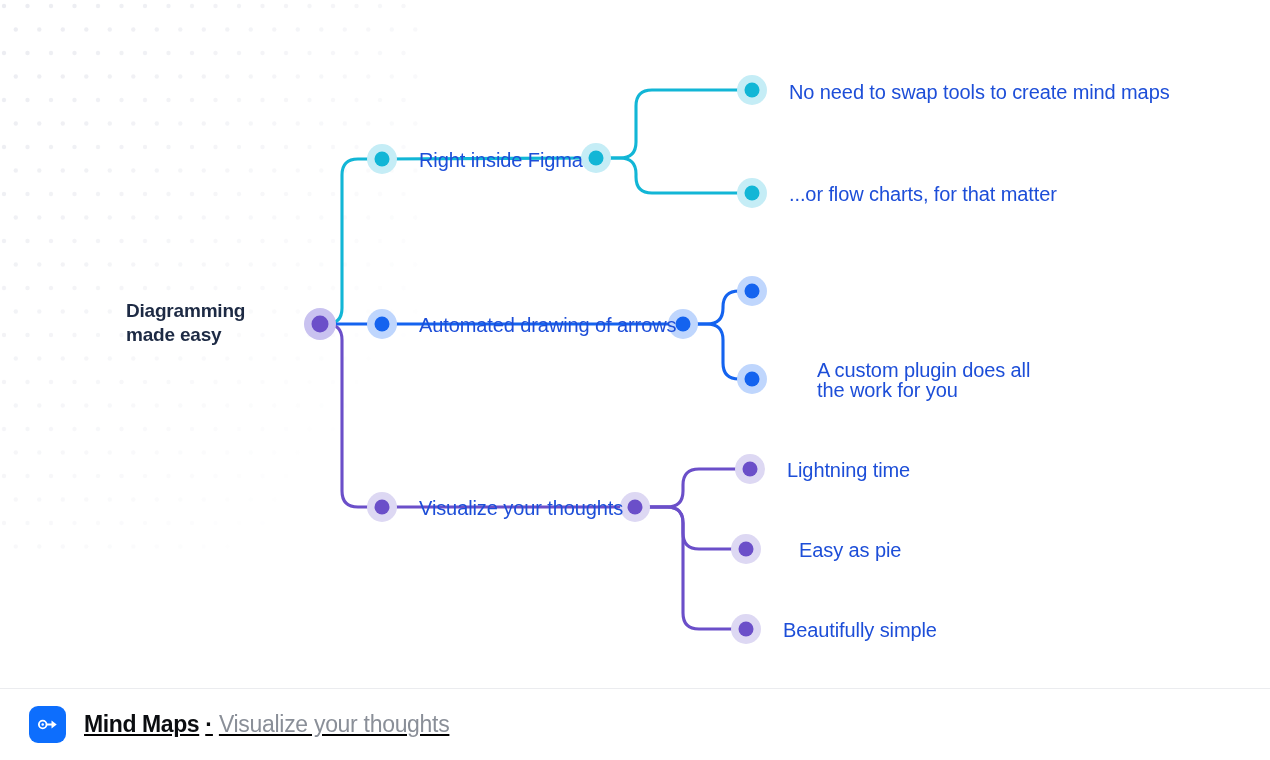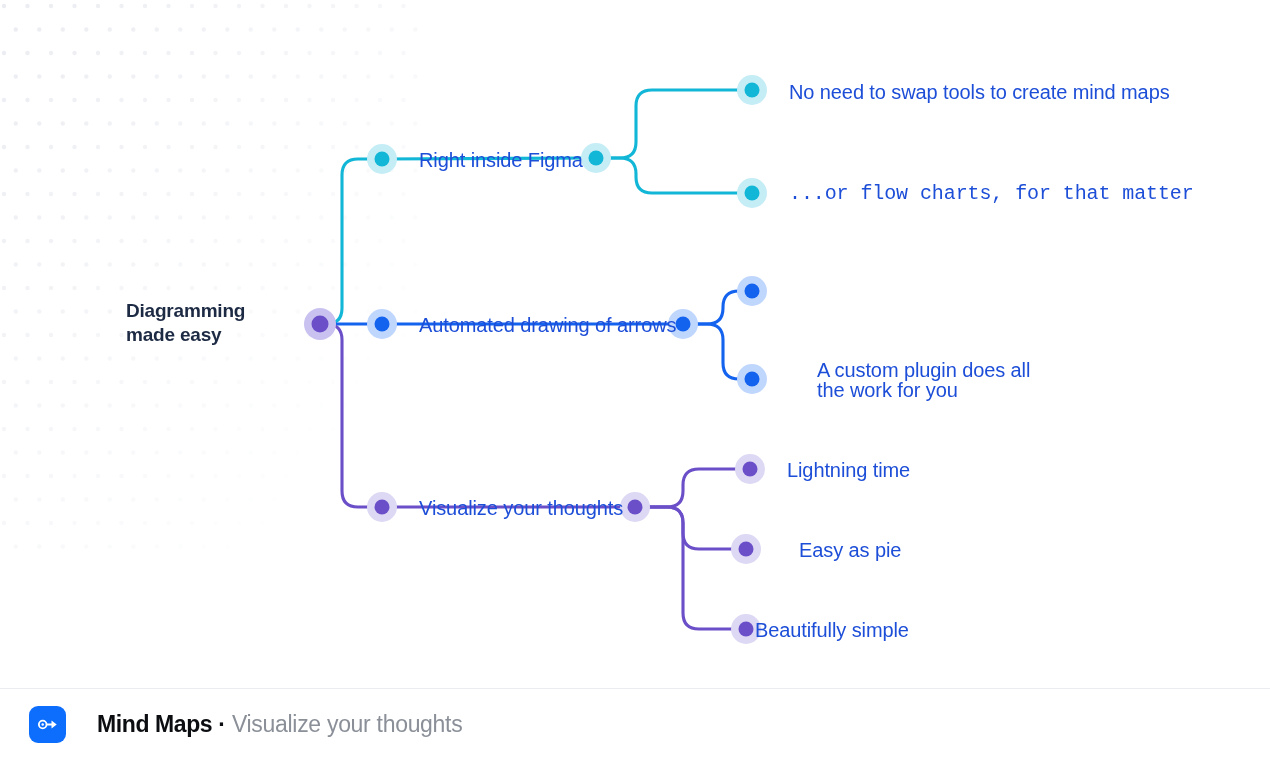--- a/index.html
+++ b/index.html
@@ -84,24 +84,25 @@
     height: 37px;
     border-radius: 9px;
     background: #0d6efd;
     margin-left: 29px;
     display: flex;
     align-items: center;
     justify-content: center;
     flex: none;
   }
   #footer-text {
-    margin-left: 31px;
+    margin-left: 18px;
     display: flex;
     align-items: center;
     white-space: pre;
+    text-decoration: underline;
   }
   .footer-title {
     font-size: 23px;
     font-weight: bold;
     color: #0b0d10;
     letter-spacing: -0.4px;
   }
   .footer-dot {
     font-size: 23px;
     font-weight: bold;
@@ -610,28 +611,28 @@
         <circle cx="320" cy="324" r="16" fill="#c9c2f0"></circle>
         <circle cx="320" cy="324" r="8.5" fill="#6b4fc9"></circle>
       </g>
     </svg>
 
   <div id="labels">
     <div class="root-label" style="width: 170px; left: 126px; top: 299px;">Diagramming
 made easy</div>
   <div class="node-label" style="left: 419px; top: 150px; text-align: right;">Right inside Figma</div>
       <div class="node-label" style="left: 789px; top: 82px;">No need to swap tools to create mind maps</div>
-      <div class="node-label" style="left: 789px; top: 184px; font-family: Liberation Mono, monospace;">...or flow charts, for that matter</div>
+      <div class="node-label" style="left: 789px; top: 184px;">...or flow charts, for that matter</div>
       <div class="node-label" style="left: 419px; top: 315px;">Automated drawing of arrows</div>
       <div class="node-label" style="left: 789px; top: 360px; margin-left: 28px;">A custom plugin does all
 the work for you</div>
       <div class="node-label" style="left: 419px; top: 498px;">Visualize your thoughts</div>
       <div class="node-label" style="left: 787px; top: 460px;">Lightning time</div>
       <div class="node-label" style="left: 799px; top: 540px;">Easy as pie</div>
-      <div class="node-label" style="left: 755px; top: 620px;">Beautifully simple</div>
+      <div class="node-label" style="left: 783px; top: 620px;">Beautifully simple</div>
     </div>
 
   <div id="footer-divider"></div>
 
   <div id="footer">
     <div id="footer-logo">
       <svg width="23" height="23" viewBox="0 0 24 24" aria-hidden="true">
         <circle cx="7" cy="12" r="4" fill="none" stroke="#ffffff" stroke-width="1.9"></circle>
         <circle cx="7" cy="12" r="1.3" fill="#ffffff"></circle>
         <line x1="11" y1="12" x2="17.5" y2="12" stroke="#ffffff" stroke-width="2.1" stroke-linecap="butt"></line>

